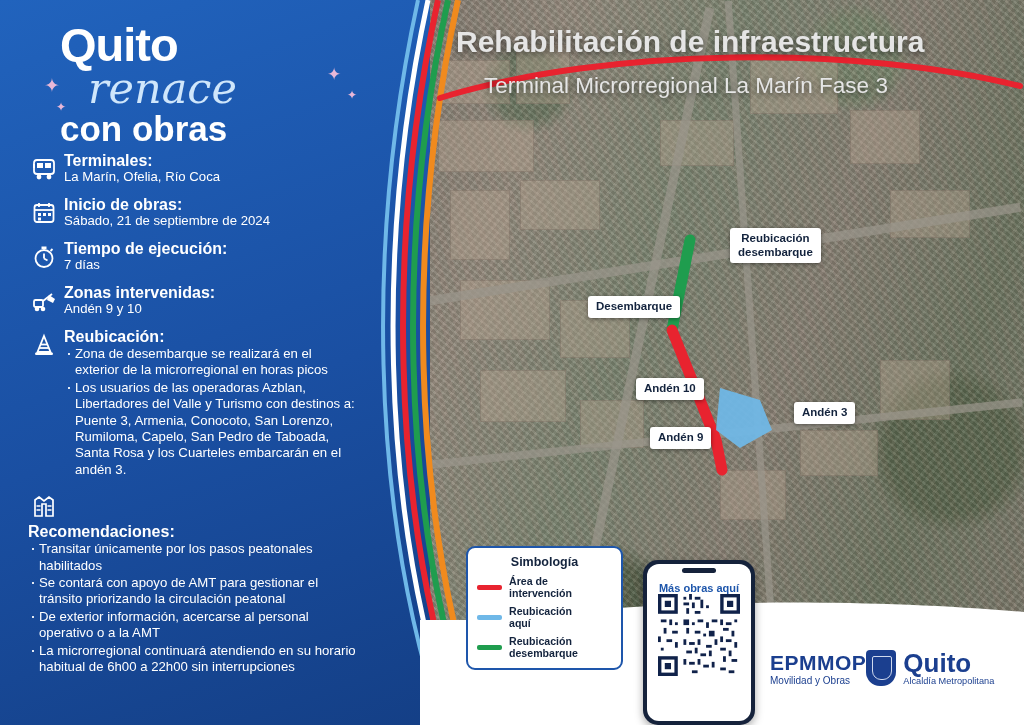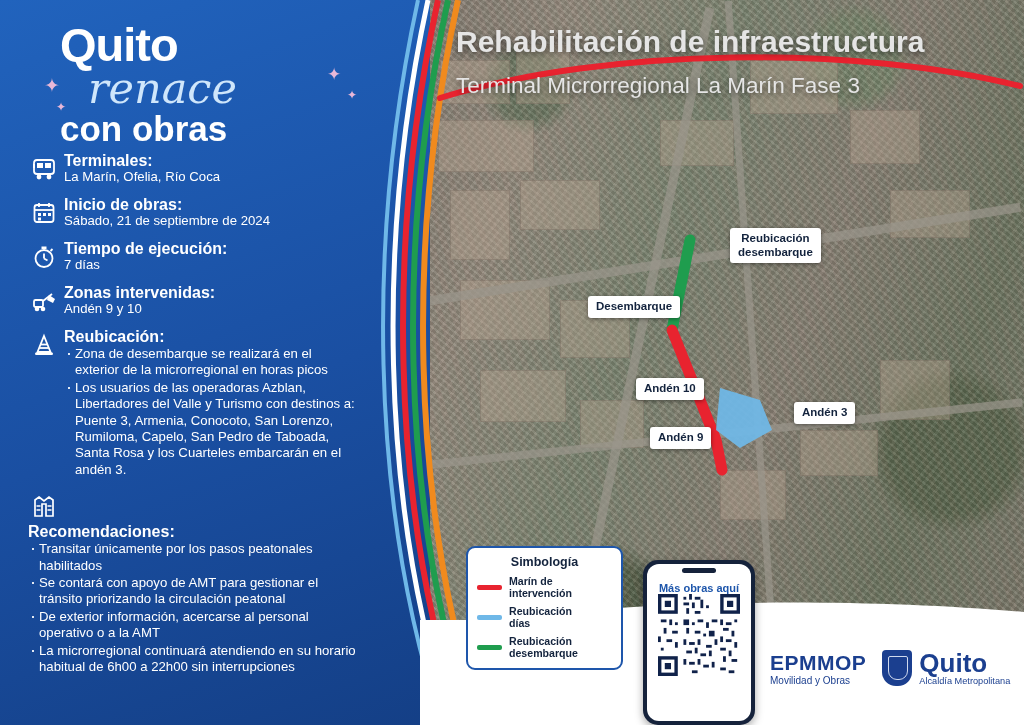--- a/index.html
+++ b/index.html
@@ -155,21 +155,21 @@
     left: 456px; top: 24px;
     width: 560px;
     z-index: 6;
     color: #e5e5e5;
     text-shadow: 0 2px 6px rgba(0,0,0,.55);
   }
   .map-title {
     font-size: 30px; font-weight: bold; line-height: 36px;
   }
   .map-sub {
-    font-size: 22.5px; line-height: 30px; margin-top: 11px;
+    font-size: 22.5px; line-height: 30px; margin-top: 11px; margin-left: 28px;
   }
 
   
   .routes { position: absolute; inset: 0; z-index: 5; }
 
   
   .callout {
     position: absolute;
     z-index: 7;
     background: #fff;
@@ -264,21 +264,21 @@
   }
 
   
   .brands {
     position: absolute;
     left: 770px; top: 650px;
     z-index: 9;
     display: flex;
     align-items: center;
   }
-  .epmmop { text-align: left; margin-right: 16px; }
+  .epmmop { text-align: left; }
   .epmmop .e1 { font-size: 21px; font-weight: bold; color: #1b3f8f; letter-spacing: .5px; }
   .epmmop .e2 { font-size: 10px; color: #1b3f8f; }
   .quito-brand { display: flex; align-items: center; }
   .shield {
     width: 30px; height: 36px;
     background: #1b3f8f;
     border-radius: 4px 4px 14px 14px;
     margin-right: 7px;
     position: relative;
   }
@@ -350,29 +350,29 @@
   <svg class="strip-curve" width="604" height="40" viewBox="0 0 604 40" preserveAspectRatio="none">
     <path d="M0 40 C 140 2, 420 0, 604 16 L604 40 Z" fill="#ffffff"></path>
   </svg>
   <div class="bottom-strip"></div>
 
   <div class="legend">
     <h4>Simbología</h4>
     <div class="legend-row">
       <div class="legend-swatch" style="background:#e8232f"></div>
       <div class="legend-label">
-        <span>Marín de</span><br>
+        <span>Área de</span><br>
         <span>intervención</span>
       </div>
     </div>
     <div class="legend-row">
       <div class="legend-swatch" style="background:#6fb8e8"></div>
       <div class="legend-label">
         <span>Reubicación</span><br>
-        <span>días</span>
+        <span>aquí</span>
       </div>
     </div>
     <div class="legend-row">
       <div class="legend-swatch" style="background:#1f9d4e"></div>
       <div class="legend-label">
         <span>Reubicación</span><br>
         <span>desembarque</span>
       </div>
     </div>
   </div>

